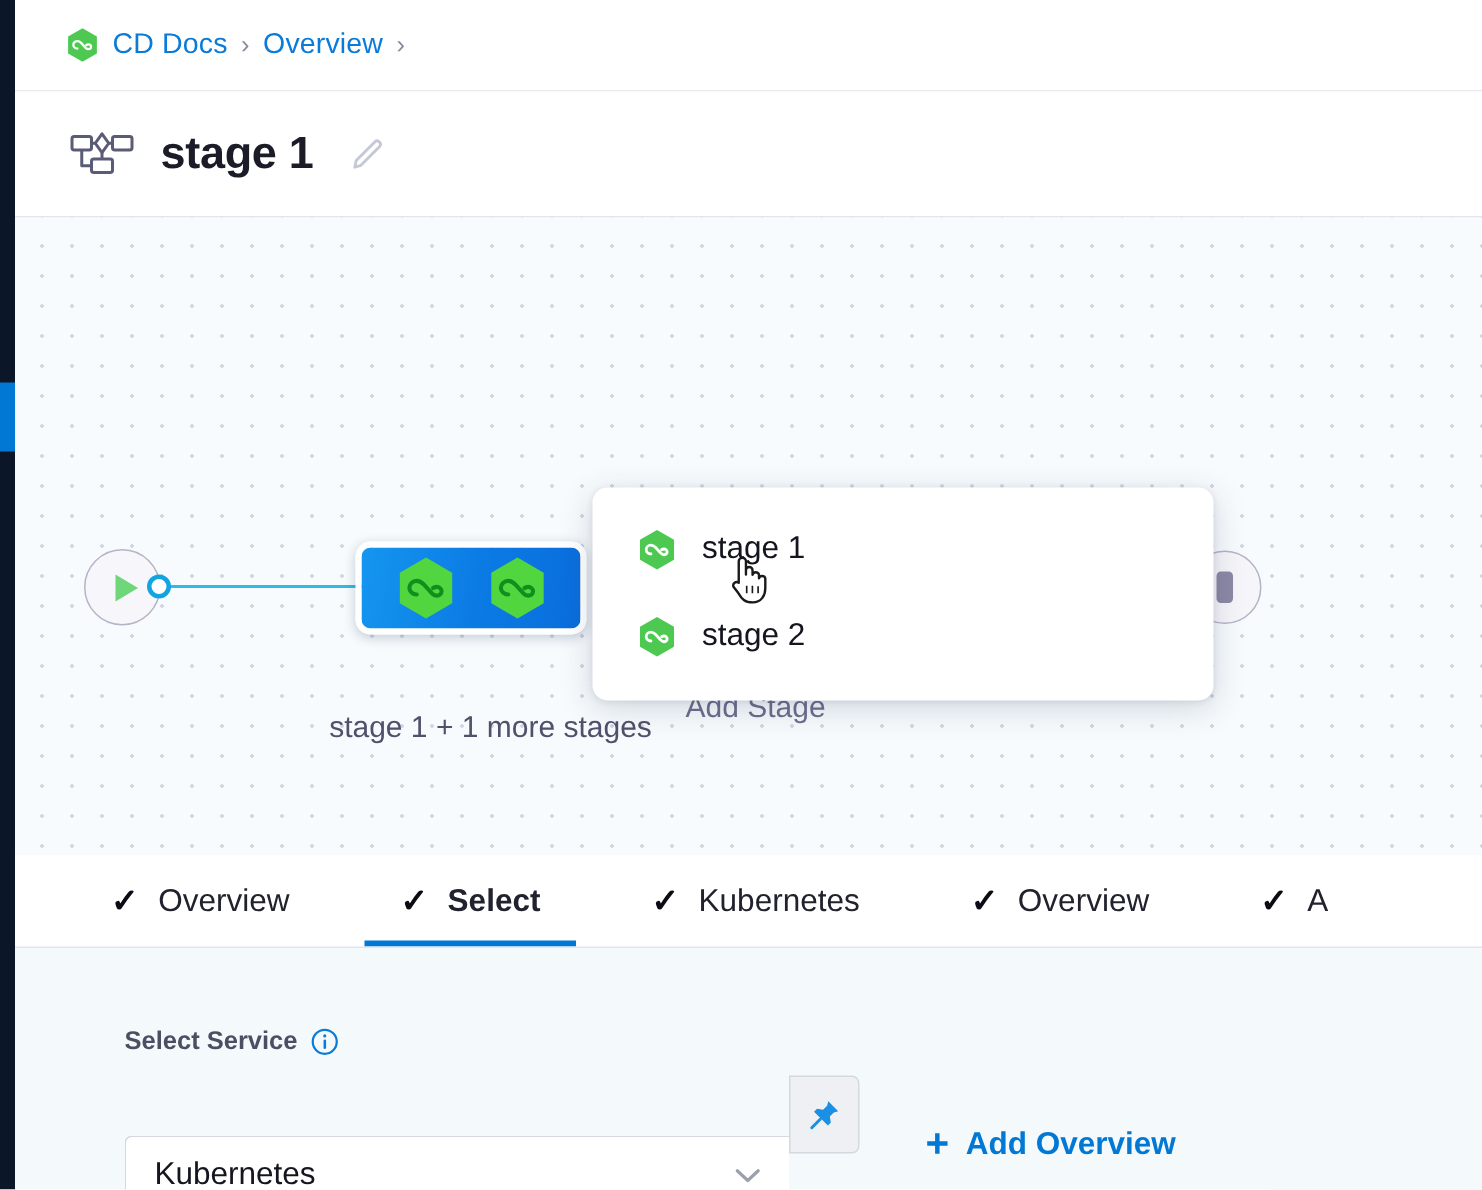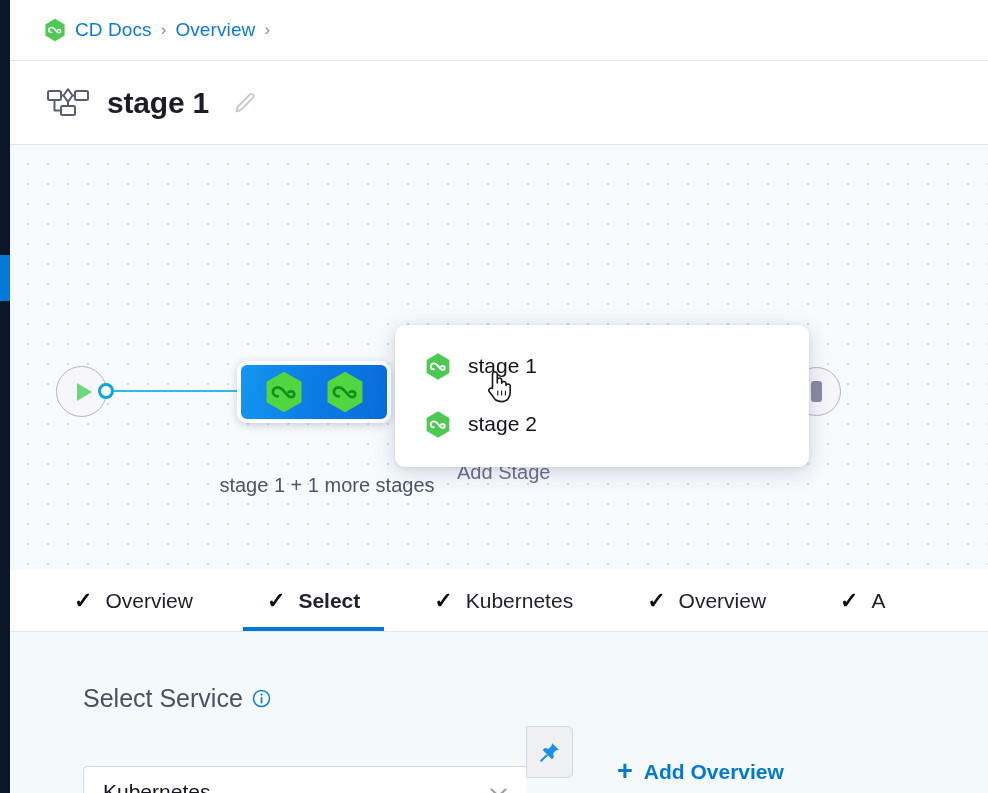--- a/index.html
+++ b/index.html
@@ -298,22 +298,22 @@
     background: #f4f9fc;
     padding: 52px 0 0 73px;
   }
   .field-label-row {
     display: flex;
     align-items: center;
     gap: 9px;
     margin-bottom: 13px;
   }
   .field-label {
-    font-size: 25px;
-    font-weight: normal;
+    font-size: 17px;
+    font-weight: bold;
     color: #4c4f63;
   }
   .control-row {
     display: flex;
     align-items: center;
     gap: 44px;
   }
   .select-wrap {
     display: flex;
     align-items: stretch;

